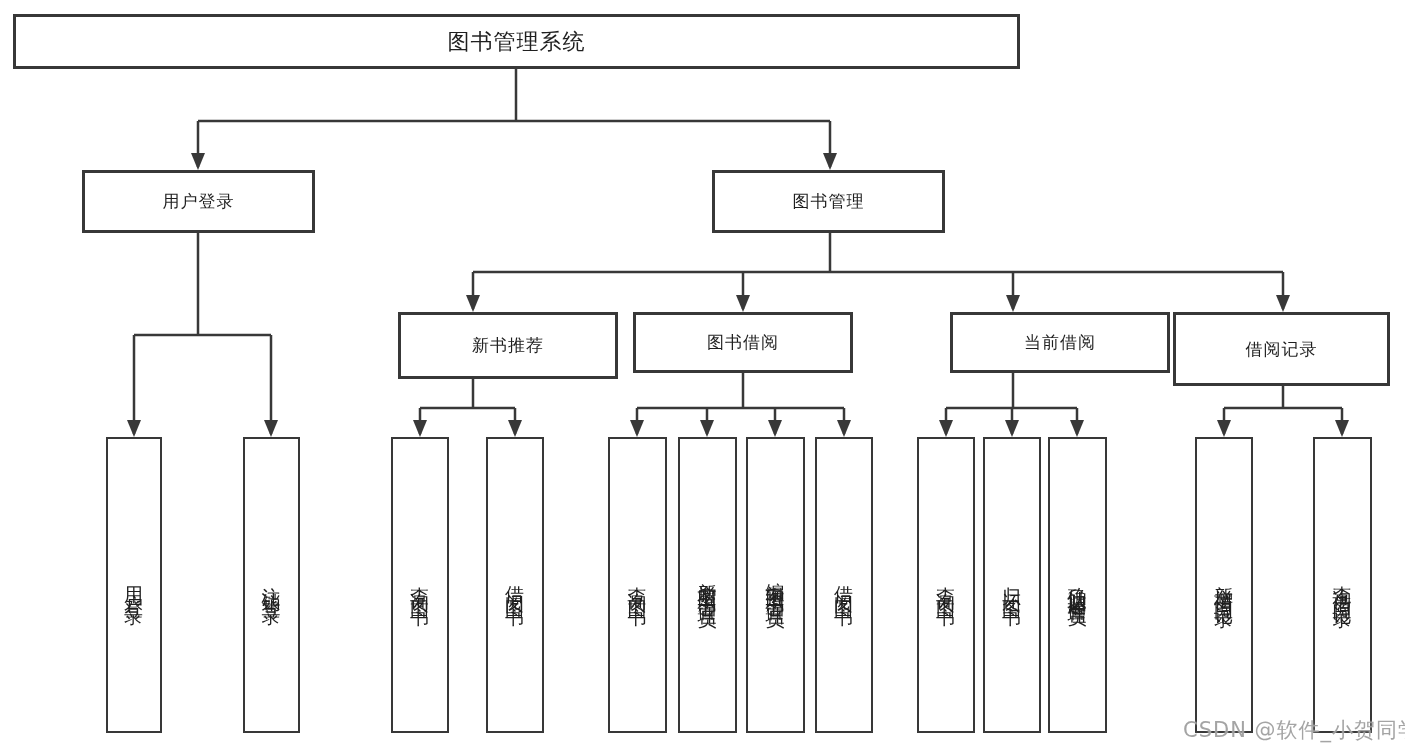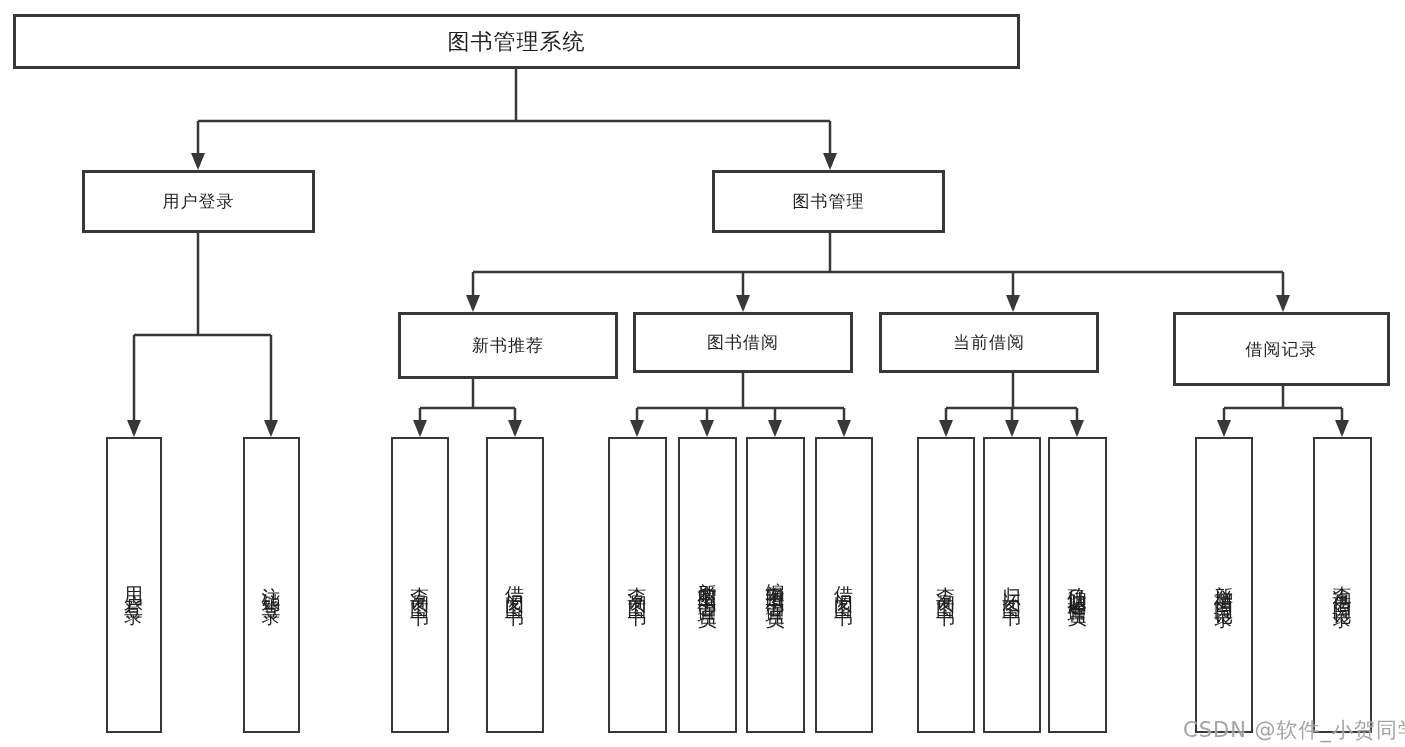--- a/index.html
+++ b/index.html
@@ -124,21 +124,21 @@
   <div class="box branch" style="left:712px; top:170px; width:233px; height:63px;">
     <span class="hlabel">图书管理</span>
   </div>
 
   <div class="box branch" style="left:363px; top:312px; width:220px; height:67px;margin-left:35px;">
     <span class="hlabel">新书推荐</span>
   </div>
   <div class="box branch" style="left:633px; top:312px; width:220px; height:61px;align-items:center;">
     <span class="hlabel">图书借阅</span>
   </div>
-  <div class="box branch" style="left:879px; top:312px; width:220px; height:61px;">
+  <div class="box branch" style="left:950px; top:312px; width:220px; height:61px;">
     <span class="hlabel">当前借阅</span>
   </div>
   <div class="box branch" style="left:1173px; top:312px; width:217px; height:74px;">
     <span class="hlabel">借阅记录</span>
   </div>
 
   <div class="box" style="left:106px; top:437px; width:56px; height:296px;">
     <span class="vlabel">用户登录</span>
   </div>
   <div class="box" style="left:243px; top:437px; width:57px; height:296px;">

